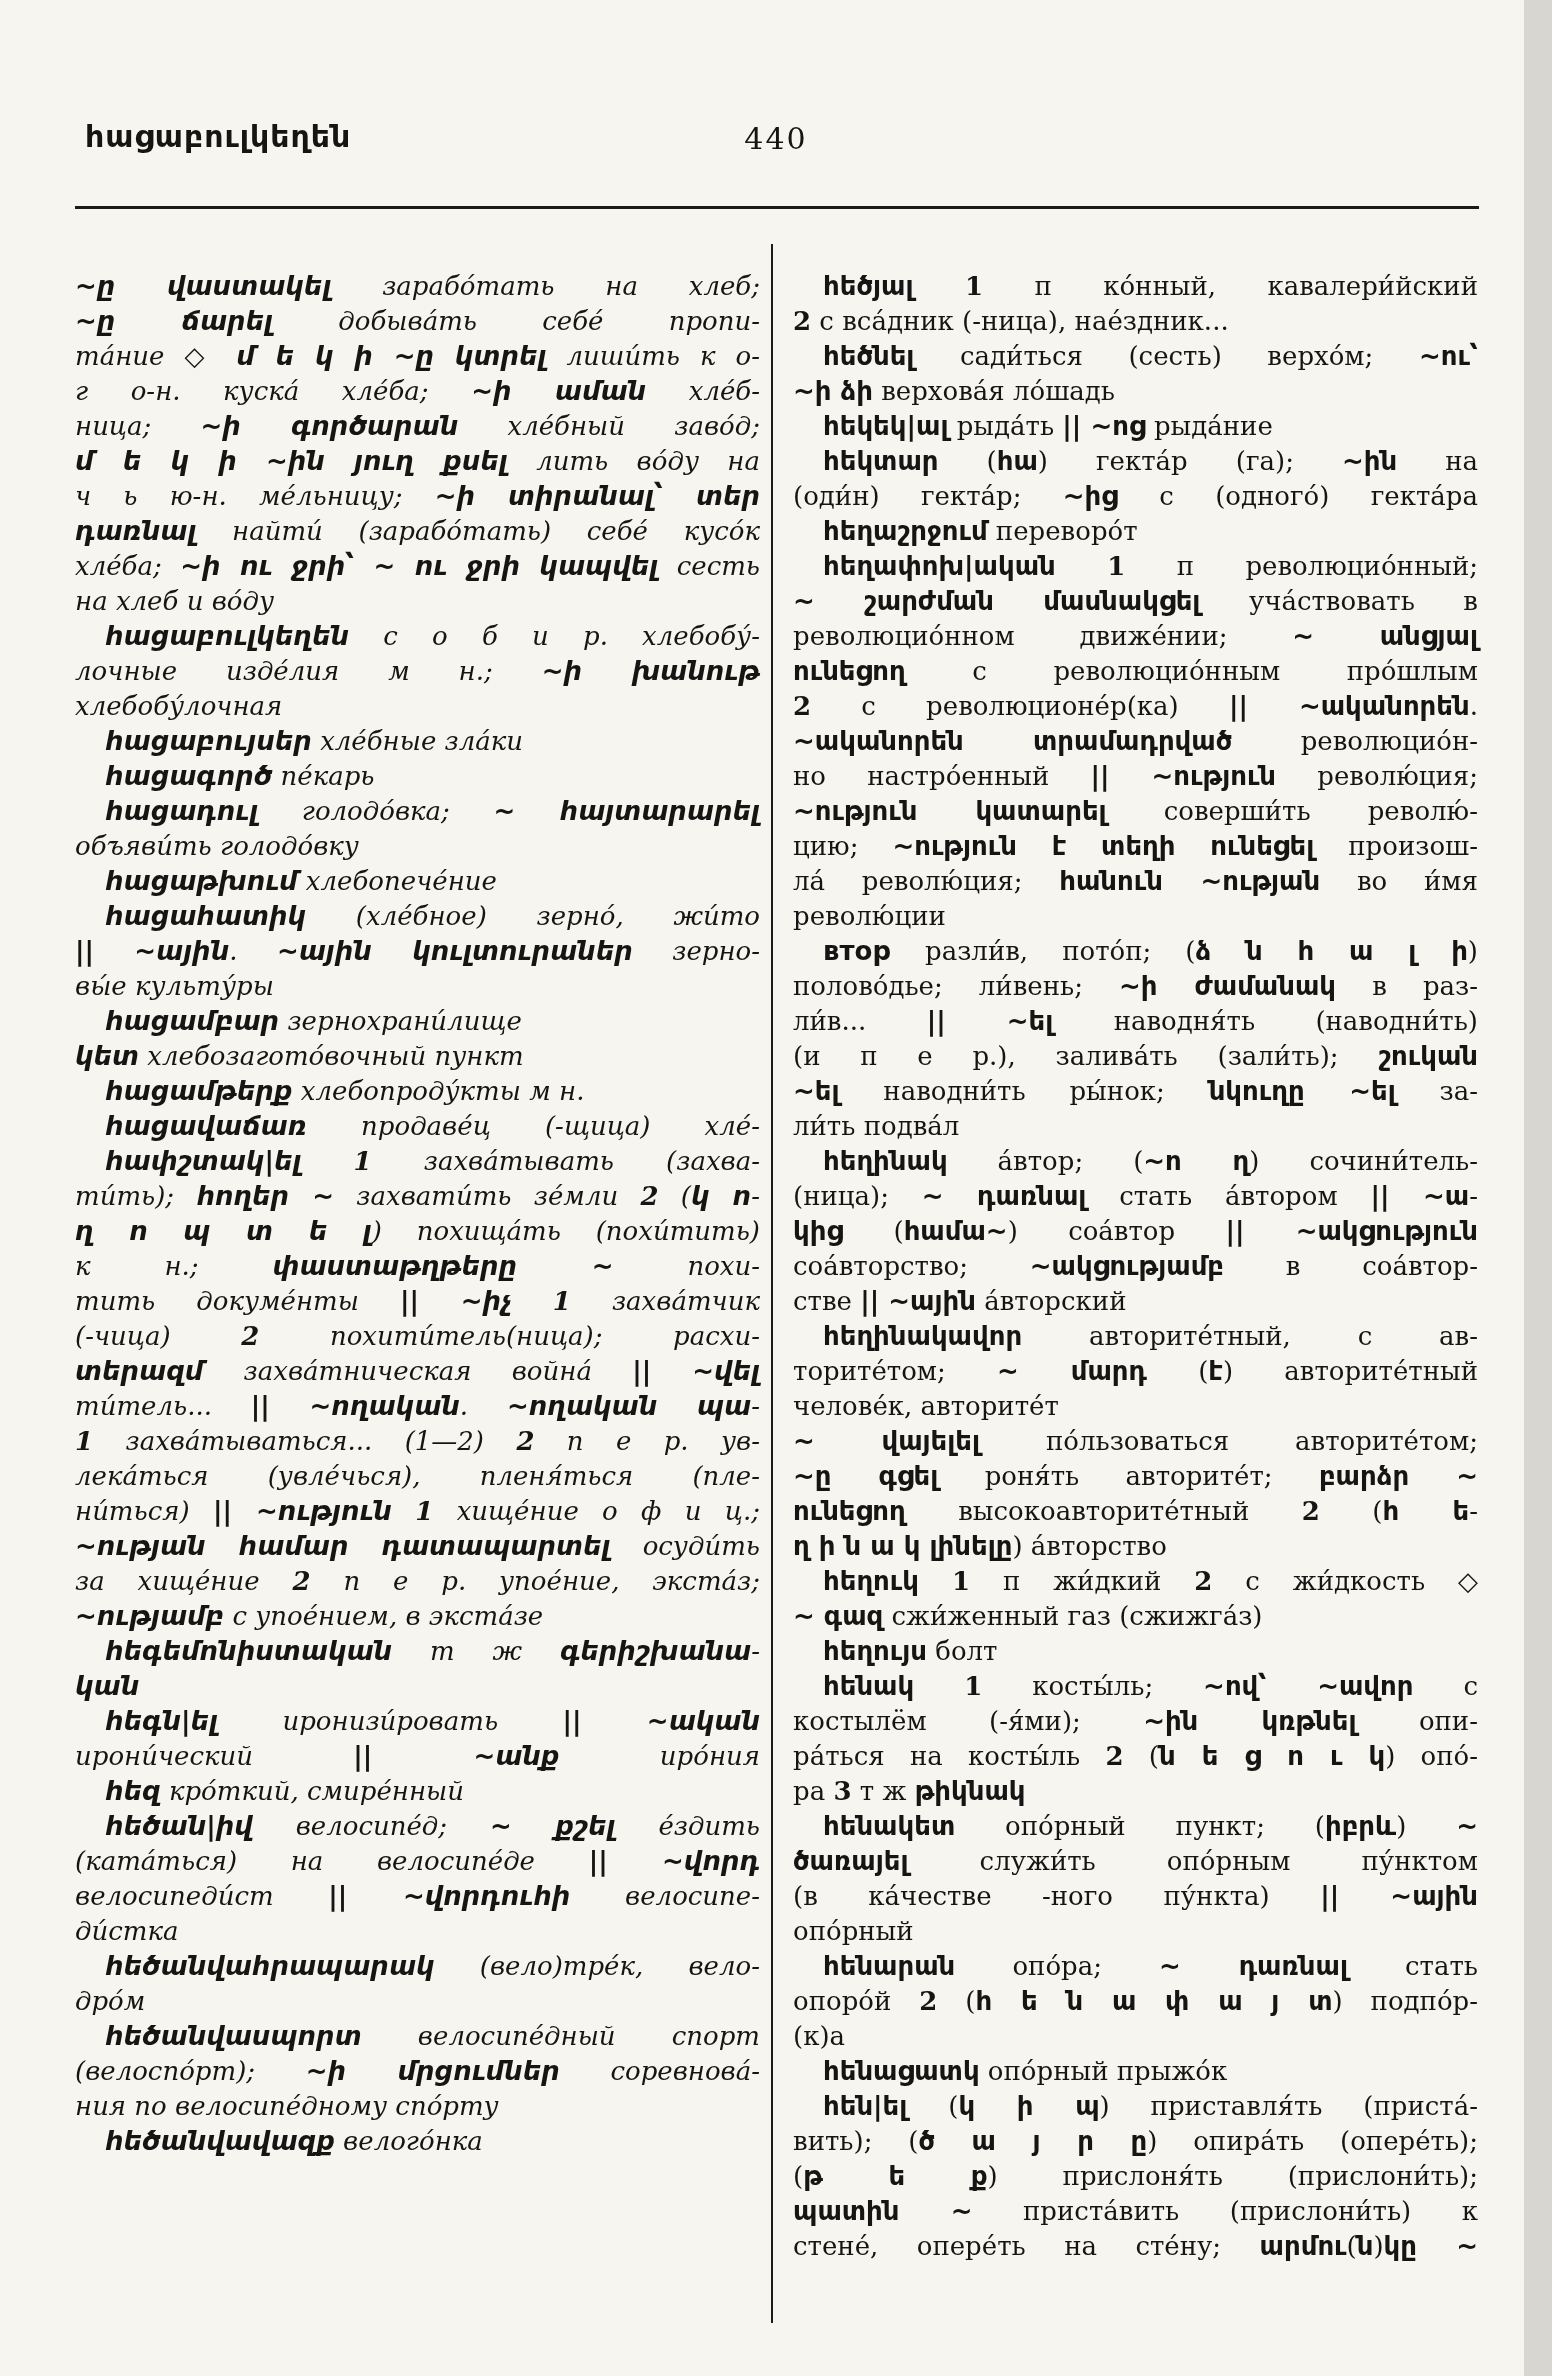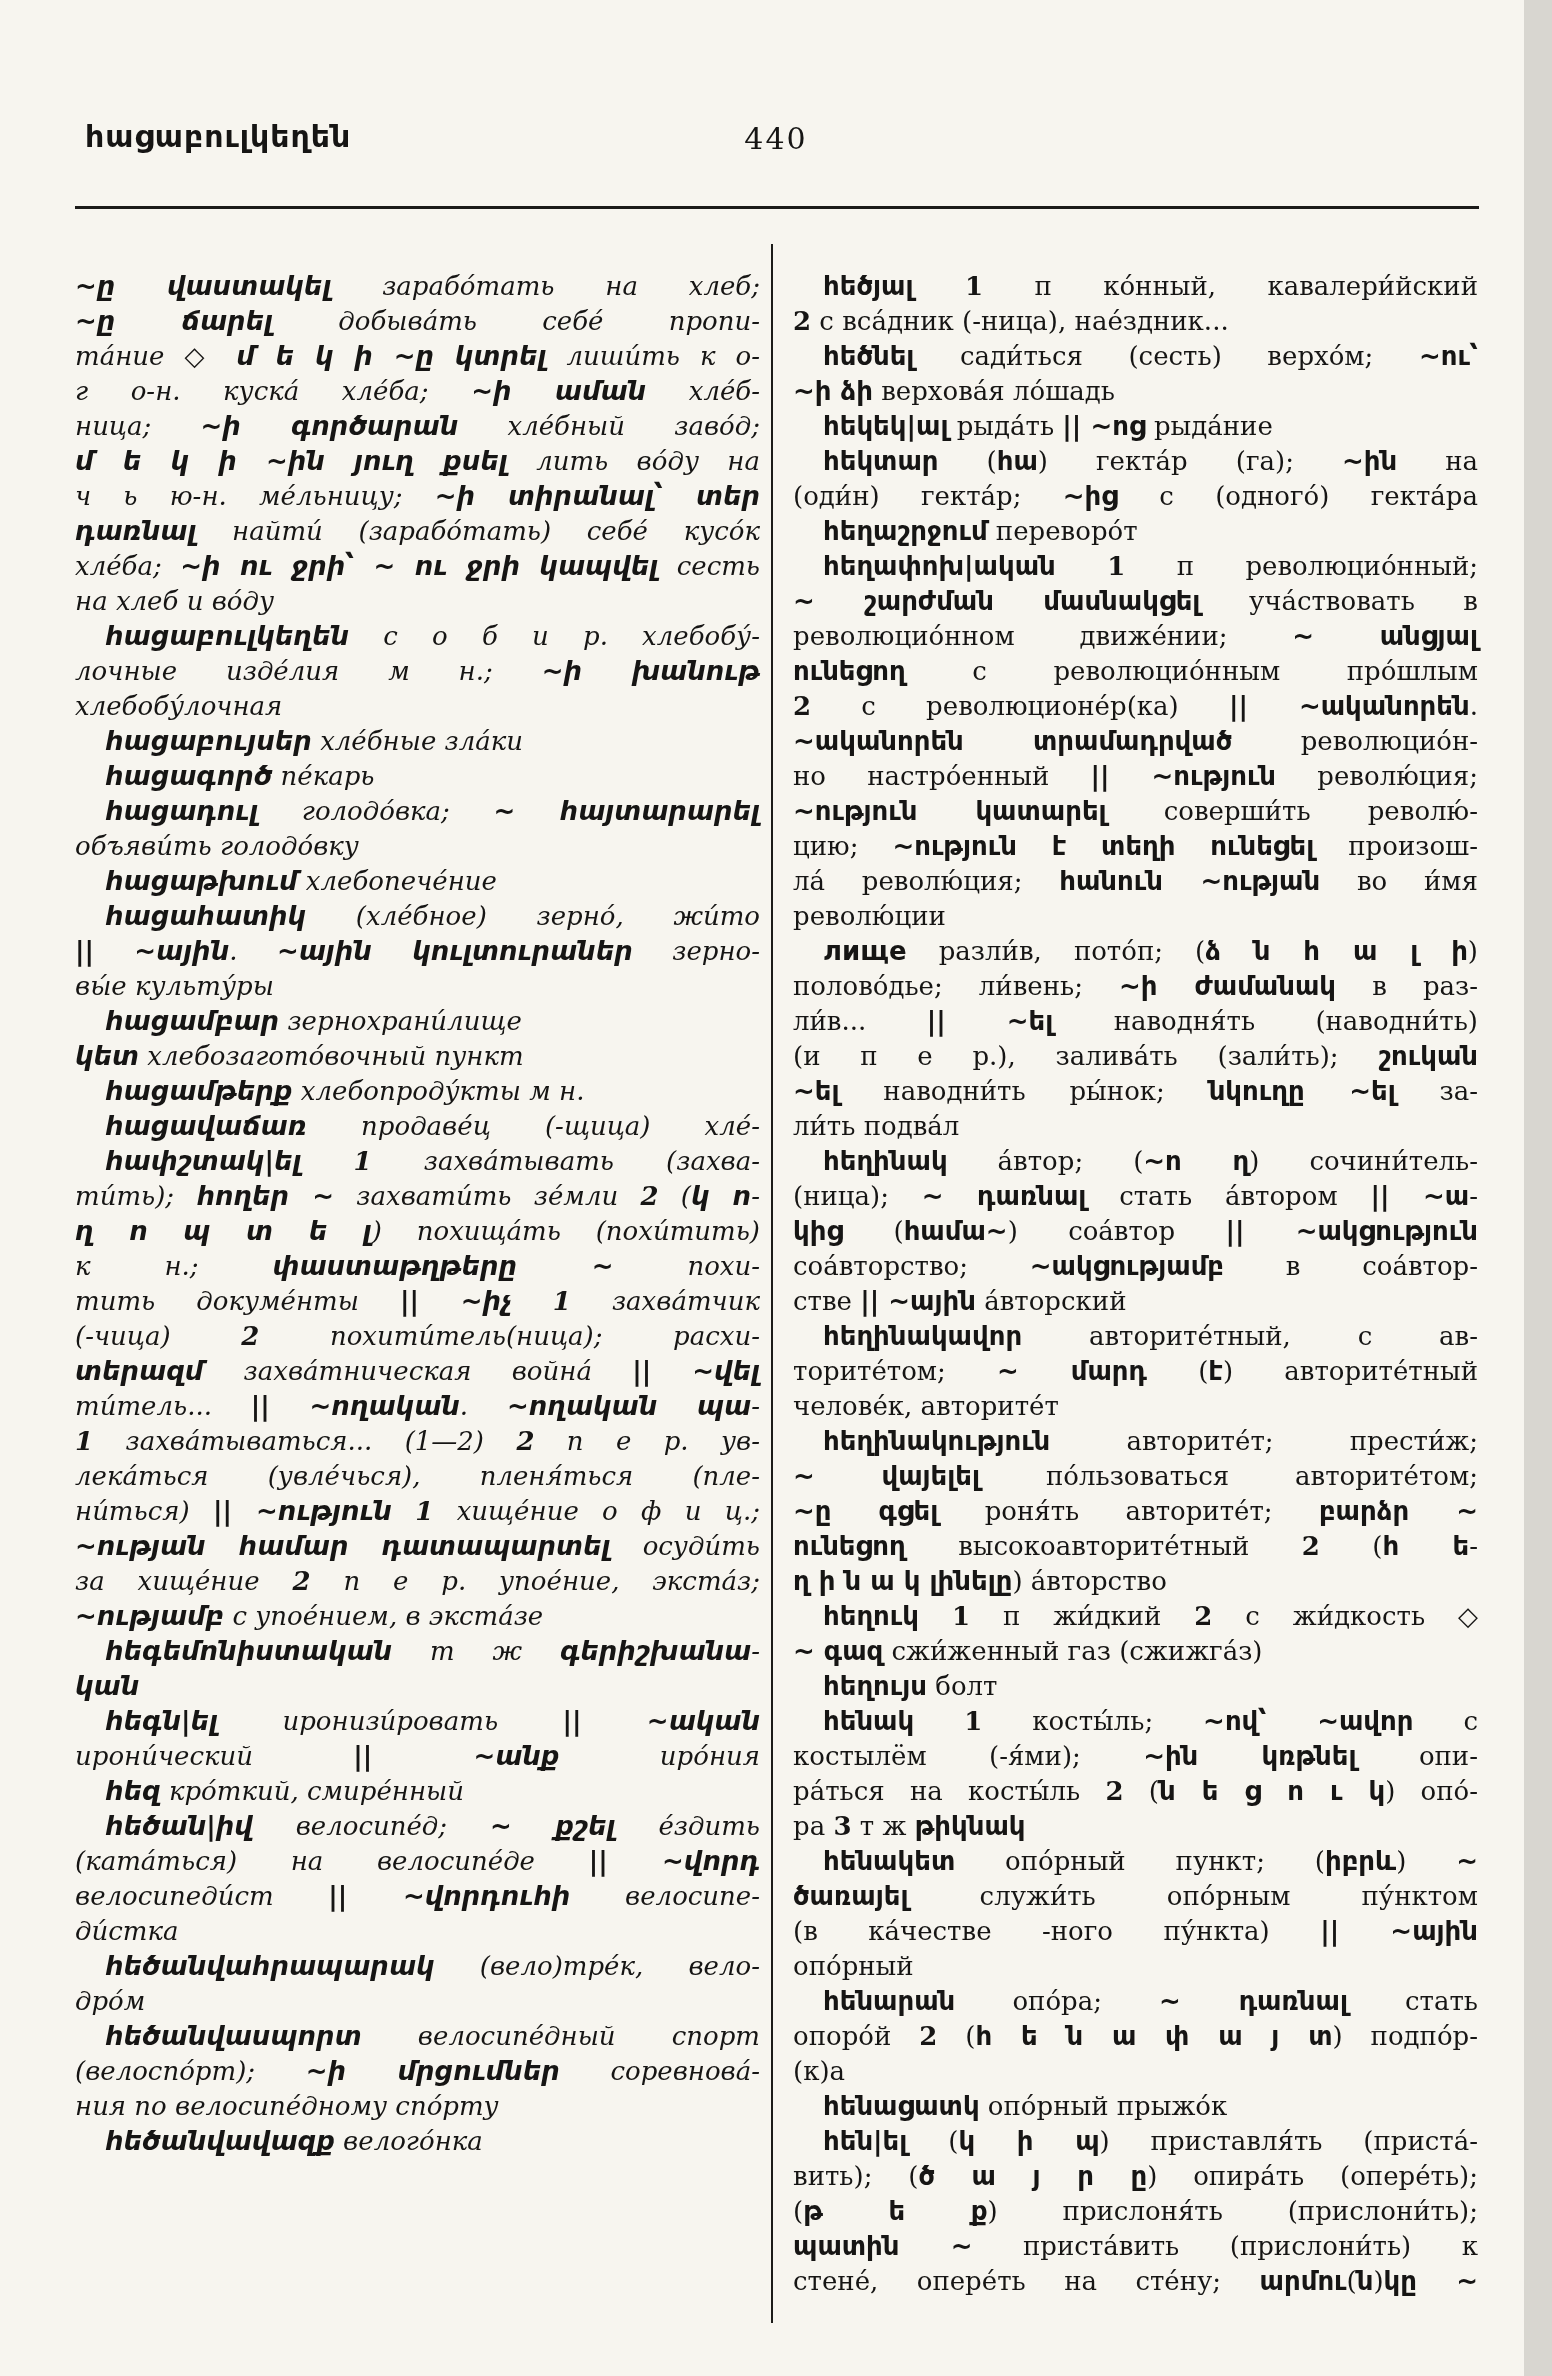--- a/index.html
+++ b/index.html
@@ -99,35 +99,34 @@
       <div class="ln"><span class="hy">~ շարժման մասնակցել</span> уча́ствовать в</div>
       <div class="ln">революцио́нном движе́нии; <span class="hy">~ անցյալ</span></div>
       <div class="ln"><span class="hy">ունեցող</span> с революцио́нным про́шлым</div>
       <div class="ln"><span class="num">2</span> с революционе́р(ка) <span class="hy">|| ~ականորեն</span>.</div>
       <div class="ln"><span class="hy">~ականորեն տրամադրված</span> революцио́н-</div>
       <div class="ln">но настро́енный <span class="hy">|| ~ություն</span> револю́ция;</div>
       <div class="ln"><span class="hy">~ություն կատարել</span> соверши́ть револю́-</div>
       <div class="ln">цию; <span class="hy">~ություն է տեղի ունեցել</span> произош-</div>
       <div class="ln">ла́ револю́ция; <span class="hy">հանուն ~ության</span> во и́мя</div>
       <div class="ln s">револю́ции</div>
-      <div class="ln e"><span class="hy">лище</span> разли́в, пото́п; (<span class="hy">ձ ն հ ա լ ի</span>)</div>
+      <div class="ln e"><span class="hy">втор</span> разли́в, пото́п; (<span class="hy">ձ ն հ ա լ ի</span>)</div>
       <div class="ln">полово́дье; ли́вень; <span class="hy">~ի ժամանակ</span> в раз-</div>
       <div class="ln">ли́в... <span class="hy">|| ~ել</span> наводня́ть (наводни́ть)</div>
       <div class="ln">(и п е р.), залива́ть (зали́ть); <span class="hy">շուկան</span></div>
       <div class="ln"><span class="hy">~ել</span> наводни́ть ры́нок; <span class="hy">նկուղը ~ել</span> за-</div>
       <div class="ln s">ли́ть подва́л</div>
       <div class="ln e"><span class="hy">հեղինակ</span> а́втор; (<span class="hy">~ո ղ</span>) сочини́тель-</div>
       <div class="ln">(ница); <span class="hy">~ դառնալ</span> стать а́втором <span class="hy">|| ~ա</span>-</div>
       <div class="ln"><span class="hy">կից</span> (<span class="hy">համա~</span>) соа́втор <span class="hy">|| ~ակցություն</span></div>
       <div class="ln">соа́вторство; <span class="hy">~ակցությամբ</span> в соа́втор-</div>
       <div class="ln s">стве <span class="hy">|| ~ային</span> а́вторский</div>
       <div class="ln e"><span class="hy">հեղինակավոր</span> авторите́тный, с ав-</div>
       <div class="ln">торите́том; <span class="hy">~ մարդ</span> (<span class="hy">է</span>) авторите́тный</div>
       <div class="ln s">челове́к, авторите́т</div>
-      <div class="ln e"><span class="hy">հեղինակություն</span> авторите́т; прести́ж;</div>
       <div class="ln"><span class="hy">~ վայելել</span> по́льзоваться авторите́том;</div>
       <div class="ln"><span class="hy">~ը գցել</span> роня́ть авторите́т; <span class="hy">բարձր ~</span></div>
       <div class="ln"><span class="hy">ունեցող</span> высокоавторите́тный <span class="num">2</span> (<span class="hy">հ ե</span>-</div>
       <div class="ln s"><span class="hy">ղ ի ն ա կ լինելը</span>) а́вторство</div>
       <div class="ln e"><span class="hy">հեղուկ</span> <span class="num">1</span> п жи́дкий <span class="num">2</span> с жи́дкость ◇</div>
       <div class="ln s"><span class="hy">~ գազ</span> сжи́женный газ (сжижга́з)</div>
       <div class="ln e s"><span class="hy">հեղույս</span> болт</div>
       <div class="ln e"><span class="hy">հենակ</span> <span class="num">1</span> косты́ль; <span class="hy">~ով՝ ~ավոր</span> с</div>
       <div class="ln">костылём (-я́ми); <span class="hy">~ին կռթնել</span> опи-</div>
       <div class="ln">ра́ться на косты́ль <span class="num">2</span> (<span class="hy">ն ե ց ո ւ կ</span>) опо́-</div>

